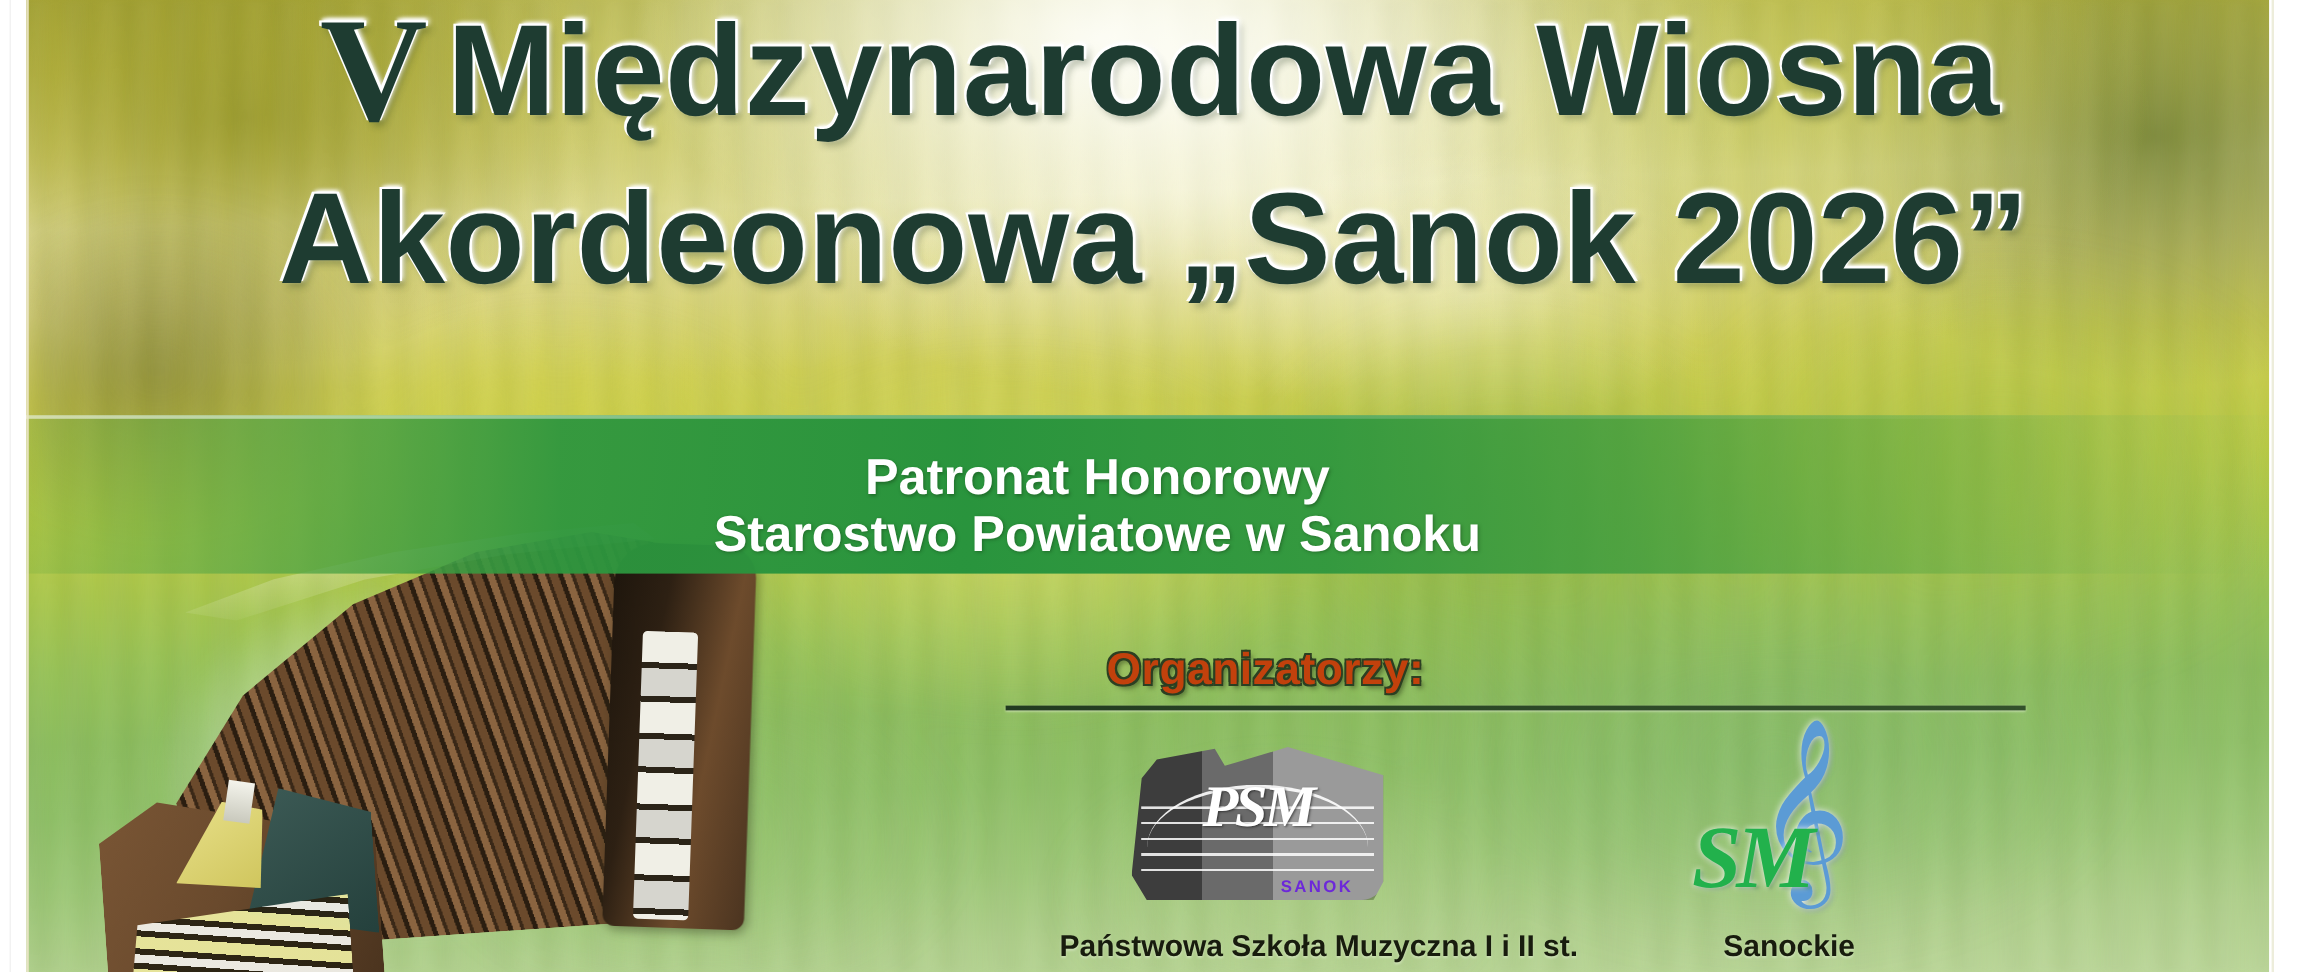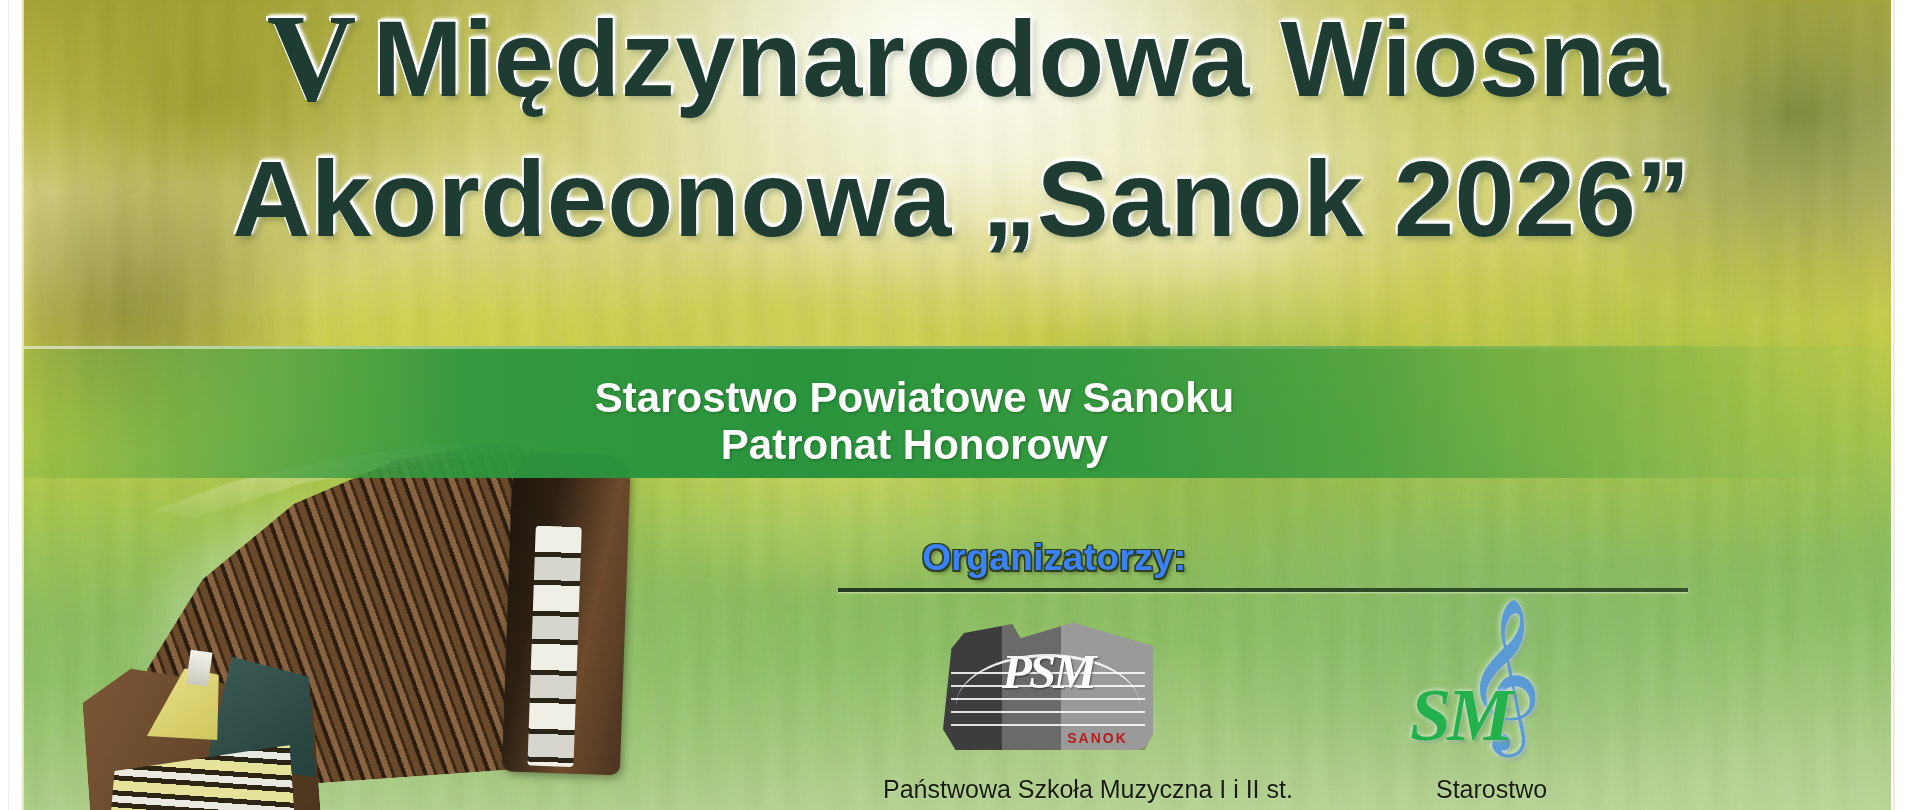--- a/index.html
+++ b/index.html
@@ -158,21 +158,21 @@
   
   .org-heading {
     position:absolute;
     left:0; top:537px; width:1873px;
     text-align:center;
     padding-left:200px;
   }
   .org-heading span {
     font-size:37px;
     font-weight:bold;
-    color:#3b82f6;
+    color:#c2410c;
     letter-spacing:.4px;
     text-shadow:
       -1.5px -1.5px 0 #2c3f22,
        1.5px -1.5px 0 #2c3f22,
       -1.5px  1.5px 0 #2c3f22,
        1.5px  1.5px 0 #2c3f22,
        3px 3px 4px rgba(40,55,20,.55);
     text-align: right;
   }
   .org-rule {
@@ -210,21 +210,21 @@
     font-family:"Liberation Serif", serif;
     font-style:italic;
     font-weight:bold;
     font-size:49px;
     color:#ffffff;
     letter-spacing:-3px;
     text-shadow:1px 1px 2px rgba(0,0,0,.5);
   }
   .psm-sanok {
     position:absolute; right:12%; bottom:3%;
-    font-size:14px; font-weight:bold; color:#b91c1c;
+    font-size:14px; font-weight:bold; color:#6d28d9;
     letter-spacing:2px;
   }
   .psm-swoosh {
     position:absolute; left:6%; top:26%; width:88%; height:40%;
     border-top:3px solid rgba(255,255,255,.9);
     border-radius:50% 50% 0 0 / 100% 100% 0 0;
   }
 
   
   .stm-logo {
@@ -249,21 +249,21 @@
     color:#22b14c;
     letter-spacing:-4px;
     text-shadow:
       0 0 5px rgba(255,255,255,.95),
       2px 2px 3px rgba(20,80,30,.45);
   }
 
   
   .caption {
     position:absolute;
-    font-weight:normal;
+    font-weight:bold;
     font-size:25px;
     color:#181c0e;
     white-space:nowrap;
     text-shadow:0 1px 2px rgba(255,255,255,.35);
   }
   #caption-psm { left:865px; top:775px; }
   #caption-stm { left:1418px; top:775px; }
 
   
   .accordion {
@@ -388,22 +388,22 @@
       <div class="title-line" id="title-line-1">
         <span class="numeral">V</span><span>Międzynarodowa Wiosna</span>
       </div>
       <div class="title-line" id="title-line-2">Akordeonowa „Sanok 2026”</div>
     </div>
 
     <div class="band">
       <div class="band-top-hl"></div>
     </div>
     <div class="band-text">
+      <div>Patronat Honorowy</div>
       <div>Starostwo Powiatowe w Sanoku</div>
-      <div>Patronat Honorowy</div>
     </div>
 
     <div class="org-heading">
       <span>Organizatorzy:</span>
     </div>
     <div class="org-rule"></div>
 
     <div class="logos">
 
       <div class="psm-logo">
@@ -415,21 +415,21 @@
       </div>
 
       <div class="stm-logo">
         <div class="stm-clef">𝄞</div>
         <div class="stm-letters">SM</div>
       </div>
 
     </div>
 
     <div class="caption" id="caption-psm">Państwowa Szkoła Muzyczna I i II st.</div>
-    <div class="caption" id="caption-stm">Starostwo</div>
+    <div class="caption" id="caption-stm">Sanockie</div>
 
   </div>
 
   <div class="margin-left"></div>
   <div class="margin-right"></div>
   <div class="edge-left"></div>
   <div class="edge-right"></div>
   <div class="hairline"></div>
 
 </div>

